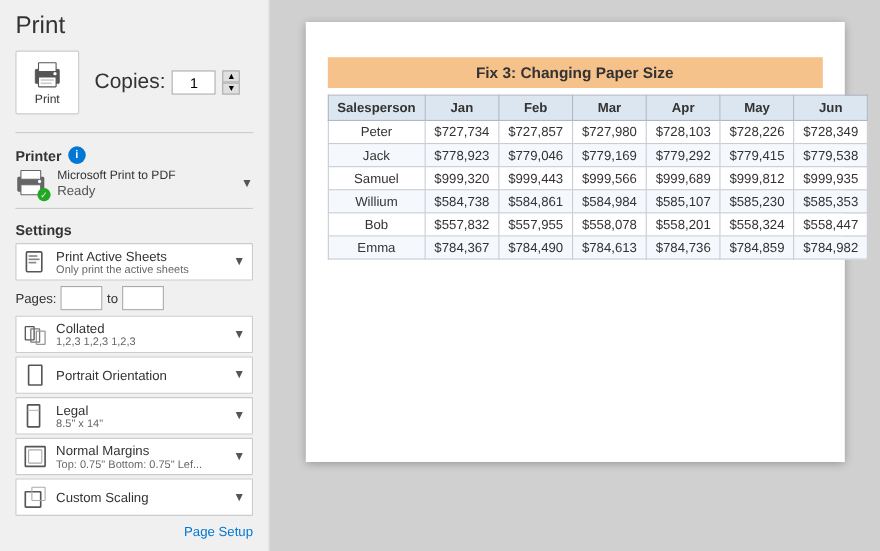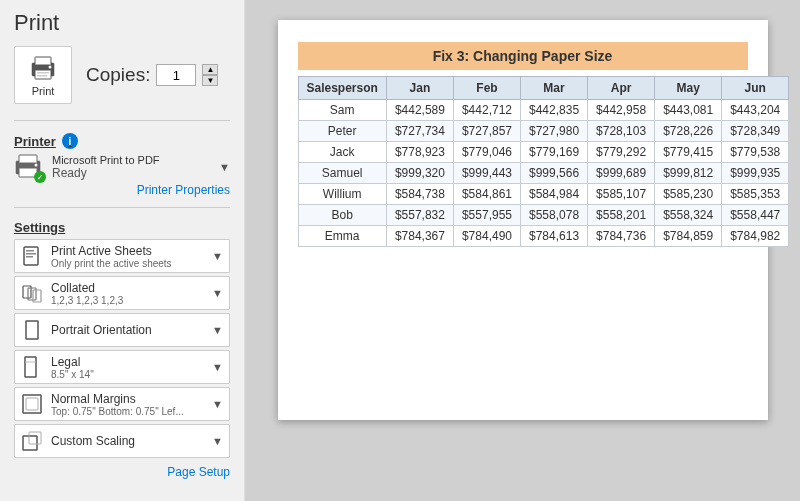--- a/index.html
+++ b/index.html
@@ -99,21 +99,20 @@
 
     
     .section-header {
       font-size: 13px;
       font-weight: 600;
       color: #333;
       margin: 6px 0 4px 0;
       display: flex;
       align-items: center;
       gap: 6px;
-      text-decoration: underline;
     }
     .info-icon {
       width: 16px;
       height: 16px;
       border-radius: 50%;
       background: #0078d4;
       color: #fff;
       font-size: 10px;
       display: flex;
       align-items: center;
@@ -220,21 +219,21 @@
       justify-content: center;
       padding: 20px 16px;
       overflow: hidden;
     }
 
     .preview-sheet {
       background: #fff;
       box-shadow: 0 2px 8px rgba(0,0,0,0.3);
       width: 490px;
       min-height: 400px;
-      padding: 22px 20px;
+      padding: 32px 20px;
     }
 
     
     .table-title {
       background: #f4c28a;
       text-align: center;
       font-size: 14px;
       font-weight: 600;
       color: #333;
       padding: 6px 0;
@@ -313,21 +312,20 @@
       </svg>
       <div class="check-badge">✓</div>
     </div>
     <div class="printer-info">
       <div class="printer-name">Microsoft Print to PDF</div>
       <div class="printer-status">Ready</div>
     </div>
     <span class="dropdown-arrow">▼</span>
   </div>
 
-  <div class="printer-props">Printer Properties</div>
 
   <div class="divider"></div>
 
   <div class="section-header">
     <span>Settings</span>
   </div>
 
   <div class="setting-row">
     <svg class="setting-icon" viewBox="0 0 22 22">
       <rect x="3" y="2" width="14" height="18" rx="1" fill="none" stroke="#555" stroke-width="1.5"></rect>
@@ -335,20 +333,26 @@
       <rect x="5" y="8" width="10" height="1.5" fill="#888"></rect>
       <rect x="5" y="11" width="7" height="1.5" fill="#888"></rect>
     </svg>
     <div class="setting-text">
       <div class="setting-main">Print Active Sheets</div>
       <div class="setting-sub">Only print the active sheets</div>
     </div>
     <span class="setting-arrow">▼</span>
   </div>
 
+  <div class="pages-row">
+    <span class="pages-label">Pages:</span>
+    <input class="pages-input" type="text" style="">
+    <span class="pages-to">to</span>
+    <input class="pages-input" type="text" style="">
+  </div>
 
   <div class="setting-row">
     <svg class="setting-icon" viewBox="0 0 22 22">
       <rect x="2" y="4" width="8" height="12" rx="0.5" fill="none" stroke="#555" stroke-width="1.2"></rect>
       <rect x="7" y="6" width="8" height="12" rx="0.5" fill="none" stroke="#777" stroke-width="1.2"></rect>
       <rect x="12" y="8" width="8" height="12" rx="0.5" fill="none" stroke="#999" stroke-width="1.2"></rect>
     </svg>
     <div class="setting-text">
       <div class="setting-main">Collated</div>
       <div class="setting-sub">1,2,3  1,2,3  1,2,3</div>
@@ -415,29 +419,20 @@
             <th>Jan</th>
             <th>Feb</th>
             <th>Mar</th>
             <th>Apr</th>
             <th>May</th>
             <th>Jun</th>
           </tr>
       </thead>
       <tbody>
 
-      <tr>
-            <td>Sam</td>
-            <td>$442,589</td>
-            <td>$442,712</td>
-            <td>$442,835</td>
-            <td>$442,958</td>
-            <td>$443,081</td>
-            <td>$443,204</td>
-          </tr>
           <tr>
             <td>Peter</td>
             <td>$727,734</td>
             <td>$727,857</td>
             <td>$727,980</td>
             <td>$728,103</td>
             <td>$728,226</td>
             <td>$728,349</td>
           </tr>
           <tr>

